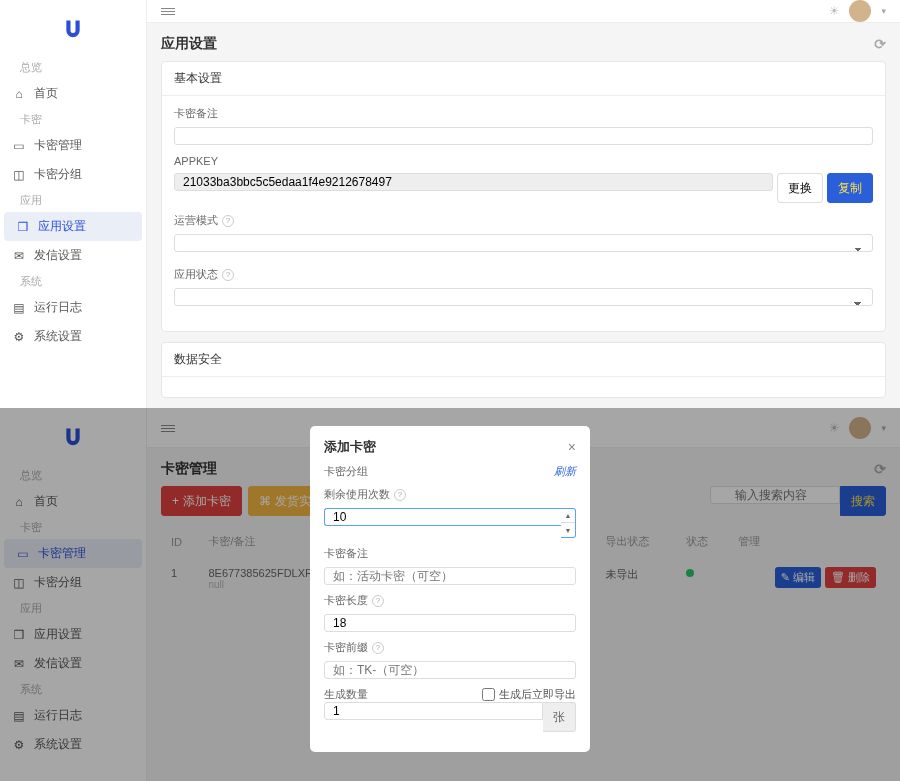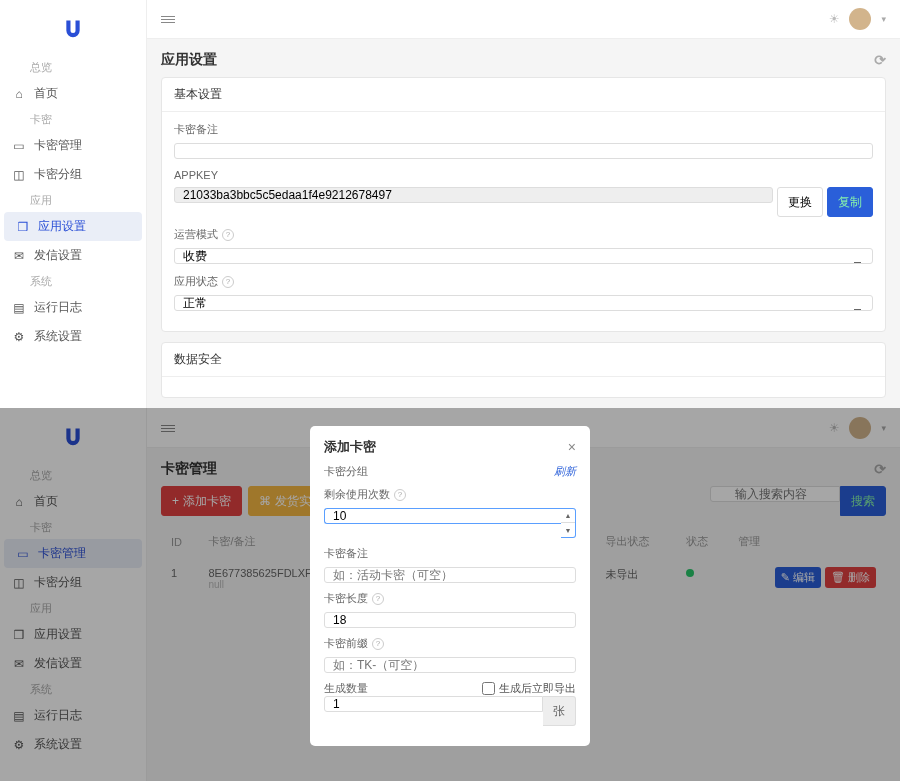--- a/index.html
+++ b/index.html
@@ -3,43 +3,43 @@
 <meta charset="utf-8">
 <style>
 * { margin: 0; padding: 0; box-sizing: border-box; font-family: -apple-system, BlinkMacSystemFont, "Segoe UI", sans-serif; }
 body { background: #f5f5f5; font-size: 12px; color: #333; }
 .page { width: 900px; }
 .panel { display: flex; height: 408px; position: relative; }
 .panel2 { display: flex; height: 373px; position: relative; }
 .sidebar { width: 147px; background: #fff; border-right: 1px solid #eee; flex-shrink: 0; padding-top: 8px; }
 .logo { width: 20px; height: 20px; margin: 10px auto 18px; display: block; }
 .logo-svg { fill: #2a4fd6; }
-.section-label { color: #aaa; font-size: 11px; padding: 4px 30px; }
+.section-label { color: #aaa; font-size: 11px; padding: 4px 20px; }
 .nav-item { display: flex; align-items: center; padding: 6px 12px; color: #555; cursor: pointer; gap: 8px; }
 .nav-item.active { background: #eaeef7; color: #2a4fd6; border-radius: 4px; margin: 0 4px; }
 .nav-icon { width: 14px; height: 14px; display: inline-flex; align-items: center; justify-content: center; }
 .main { flex: 1; display: flex; flex-direction: column; overflow: hidden; }
 .topbar { height: 40px; background: #fff; display: flex; align-items: center; padding: 0 14px; border-bottom: 1px solid #eee; }
 .topbar .right { margin-left: auto; display: flex; align-items: center; gap: 10px; }
 .avatar { width: 22px; height: 22px; border-radius: 50%; background: #d2b48c; display: flex; align-items: center; justify-content: center; }
 .page-title { font-size: 14px; font-weight: 600; padding: 12px 14px 8px; display: flex; align-items: center; }
 .page-title .refresh { margin-left: auto; color: #aaa; cursor: pointer; }
 .card { background: #fff; margin: 0 14px 10px; border-radius: 4px; border: 1px solid #e6e6e6; }
 .card-header { padding: 8px 12px; font-size: 12px; font-weight: 400; border-bottom: 1px solid #eee; }
 .card-body { padding: 10px 12px; }
 .field { margin-bottom: 10px; }
 .field-label { font-size: 11px; color: #666; margin-bottom: 6px; display: flex; align-items: center; gap: 4px; }
 .help-icon { width: 12px; height: 12px; border: 1px solid #ccc; border-radius: 50%; display: inline-flex; align-items: center; justify-content: center; font-size: 8px; color: #aaa; }
-.input, .select { width: 100%; height: 16px; border: 1px solid #ddd; border-radius: 3px; padding: 0 8px; font-size: 12px; background: #fff; }
+.input, .select { width: 100%; height: 16px; border: 1px solid #ddd; border-radius: 3px; padding: 8px 8px; font-size: 12px; background: #fff; }
 .input.readonly { background: #eee; }
 .select { appearance: none; background-image: linear-gradient(45deg, transparent 50%, #666 50%), linear-gradient(135deg, #666 50%, transparent 50%); background-position: calc(100% - 14px) 13px, calc(100% - 10px) 13px; background-size: 4px 4px, 4px 4px; background-repeat: no-repeat; }
 .appkey-row { display: flex; gap: 4px; }
 .appkey-row .input { flex: 1; }
 .btn { height: 30px; padding: 0 10px; border: 1px solid #ddd; border-radius: 3px; background: #fff; font-size: 12px; cursor: pointer; display: inline-flex; align-items: center; gap: 4px; }
-.btn-primary { background: #2a5fd9; color: #86efac; border-color: #2a5fd9; }
+.btn-primary { background: #2a5fd9; color: #fde047; border-color: #2a5fd9; }
 .btn-danger { background: #e14141; color: #fff; border-color: #e14141; }
 .btn-warning { background: #f5b742; color: #fff; border-color: #f5b742; border-radius: 3px; }
 .input-group { display: flex; }
 .input-group .input { border-radius: 3px 0 0 3px; }
 .input-group .suffix { height: 30px; padding: 0 10px; background: #eee; border: 1px solid #ddd; border-left: 0; border-radius: 0 3px 3px 0; display: flex; align-items: center; color: #666; }
 .overlay { position: absolute; inset: 0; background: rgba(0,0,0,0.35); display: flex; justify-content: center; padding-top: 18px; z-index: 10; }
 .modal { width: 280px; background: #fff; border-radius: 5px; padding: 12px 14px; height: fit-content; }
 .modal-header { display: flex; align-items: center; margin-bottom: 8px; }
 .modal-title { font-size: 13px; font-weight: 600; }
 .modal-close { margin-left: auto; color: #888; cursor: pointer; font-size: 14px; }

